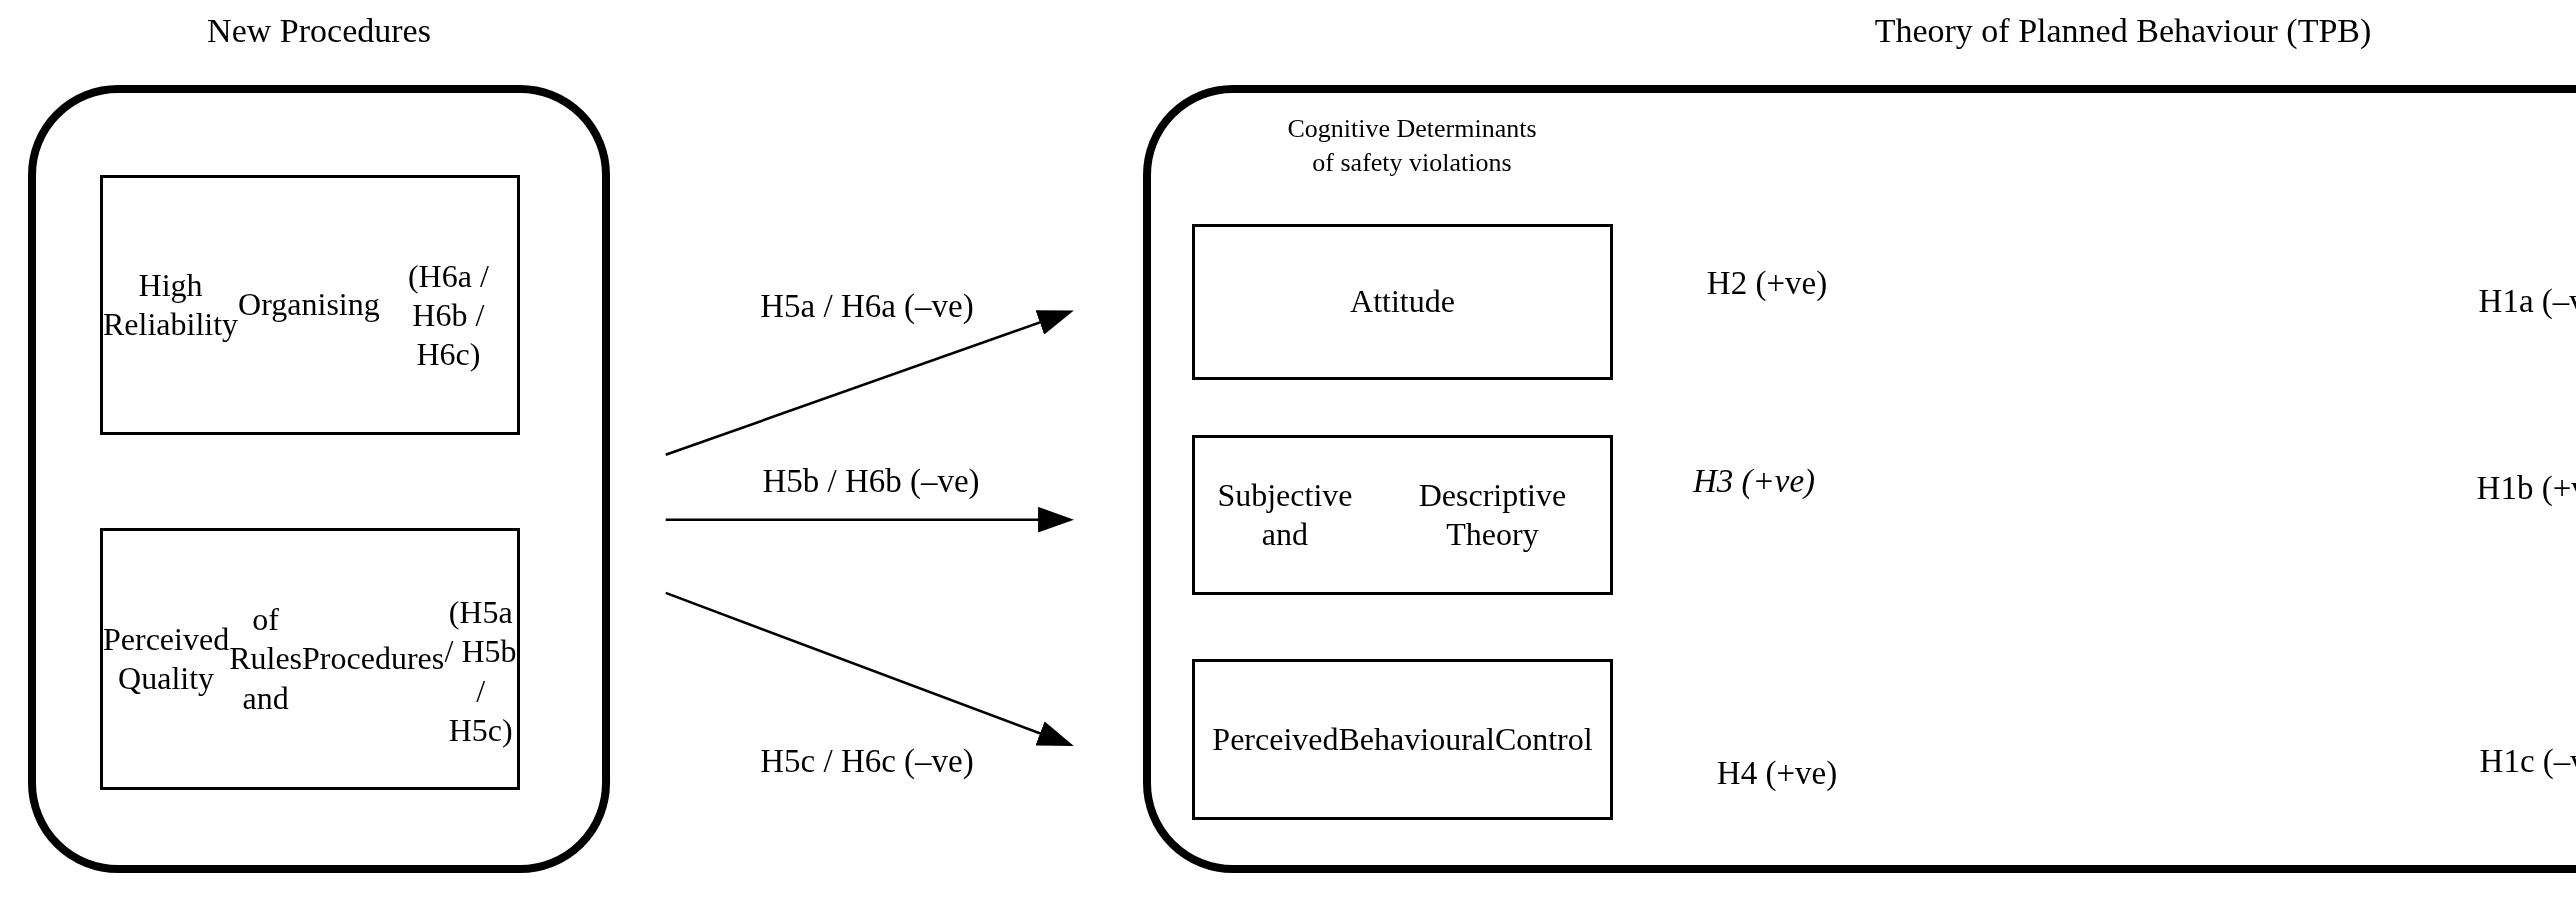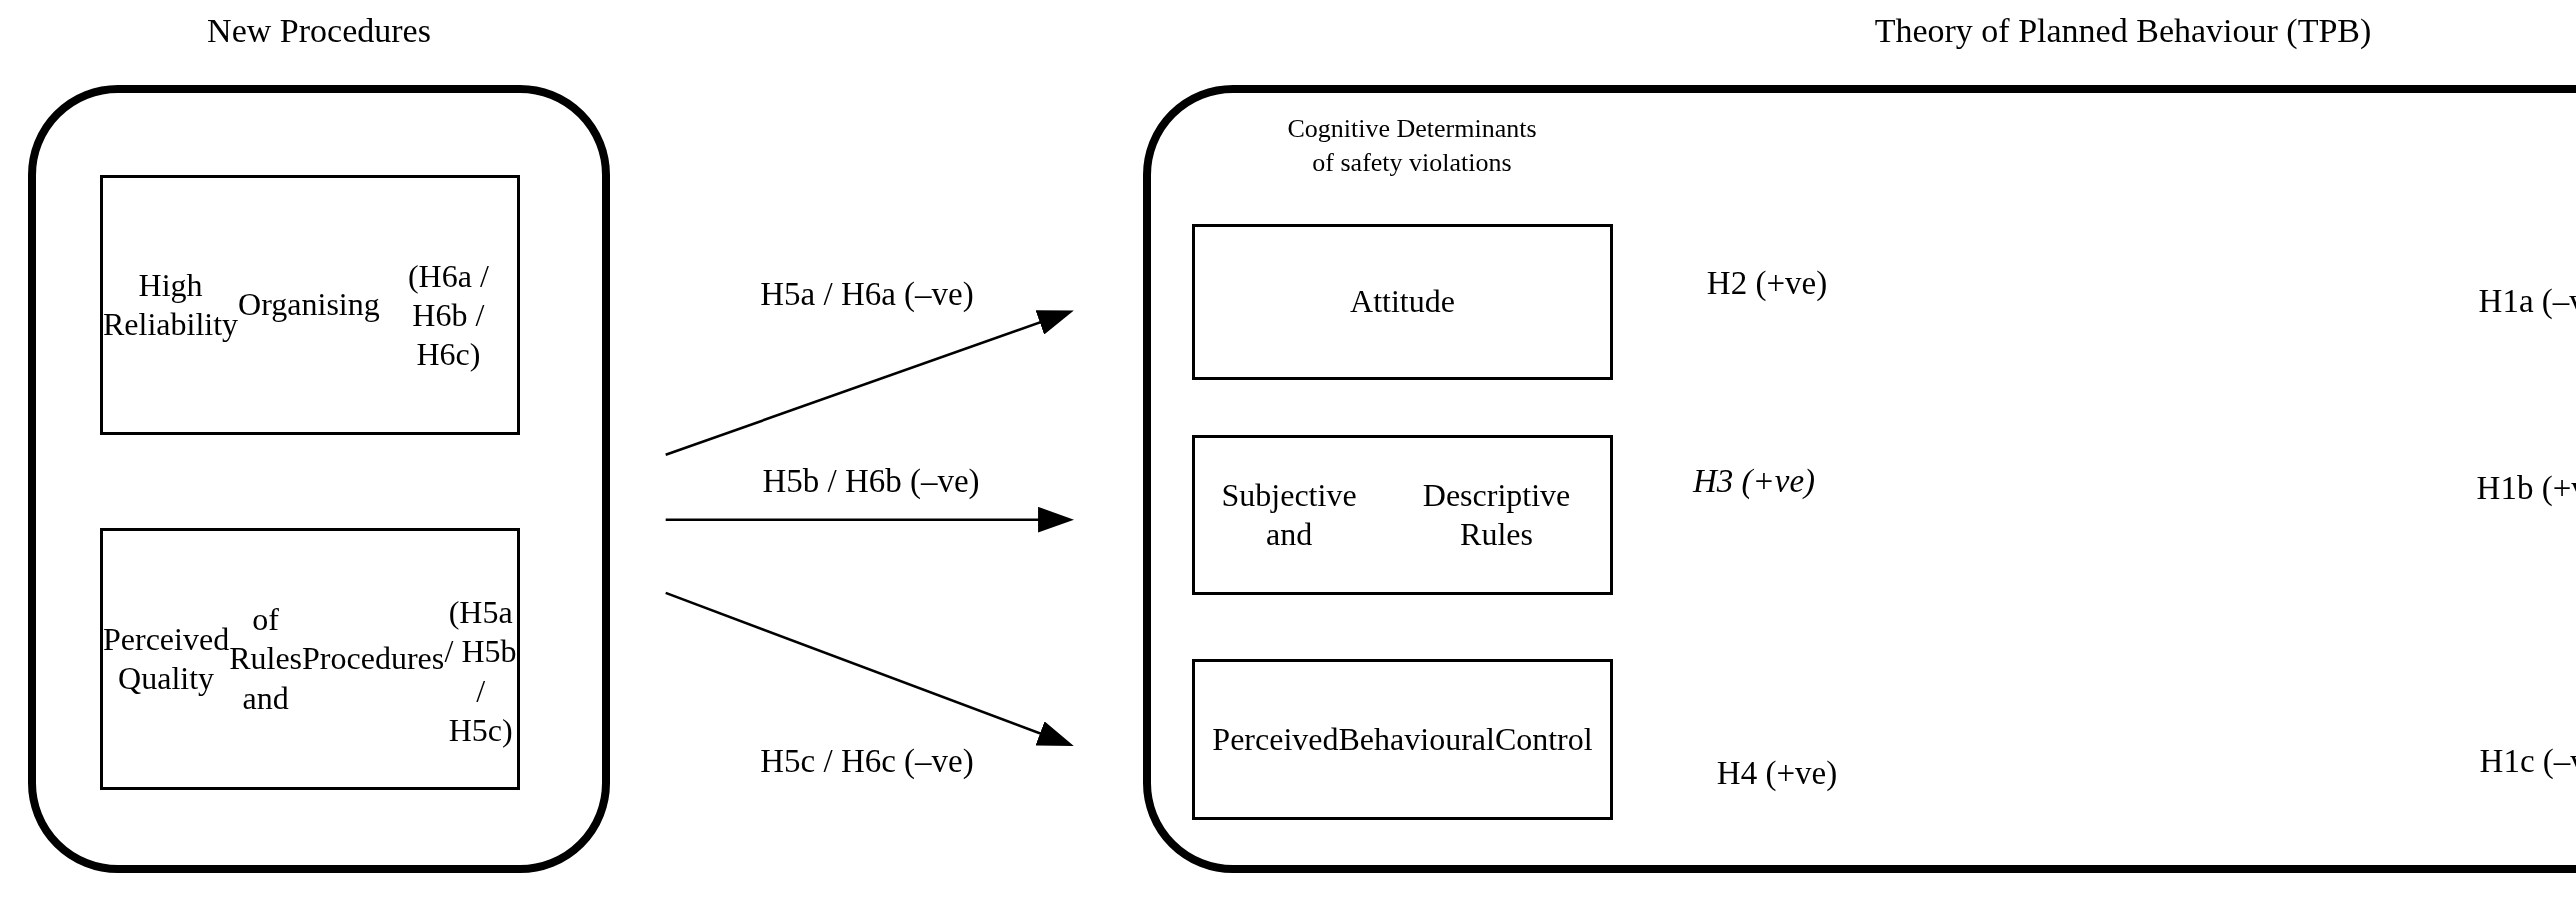--- a/index.html
+++ b/index.html
@@ -91,40 +91,40 @@
     <div class="tag">(H6a / H6b / H6c)</div>
   </div>
 
   <div class="node" style="left:100px; top:528px; width:420px; height:262px;">
     <div>Perceived Quality</div>
     <div>of Rules and</div>
     <div>Procedures</div>
     <div class="tag" style="margin-top:25px;">(H5a / H5b / H5c)</div>
   </div>
 
-  <div class="arrow-label" style="left:867px; top:294px;font-family:Liberation Serif, serif;">H5a / H6a (–ve)</div>
+  <div class="arrow-label" style="left:867px; top:306px;font-family:Liberation Serif, serif;">H5a / H6a (–ve)</div>
   <div class="arrow-label" style="left:871px; top:481px;">H5b / H6b (–ve)</div>
   <div class="arrow-label" style="left:867px; top:761px;">H5c / H6c (–ve)</div>
 
   <div class="group-title" style="left:1143px; top:12.4px; width:1960px;">Theory of Planned Behaviour (TPB)</div>
 
   <div class="panel" style="left:1143px; top:85px; width:1960px; height:788px;"></div>
 
   <div class="section-label" style="left:1180px; top:112px; width:464px;">
     <div>Cognitive Determinants</div>
     <div>of safety violations</div>
   </div>
 
   <div class="node" style="left:1192px; top:224px; width:421px; height:156px;">
     <div>Attitude</div>
   </div>
 
   <div class="node" style="left:1192px; top:435px; width:421px; height:160px;">
     <div>Subjective and</div>
-    <div>Descriptive Rules</div>
+    <div>Descriptive Theory</div>
   </div>
 
   <div class="node" style="left:1192px; top:659px; width:421px; height:161px;">
     <div>Perceived</div>
     <div>Behavioural</div>
     <div>Control</div>
   </div>
 
   <div class="arrow-label" style="left:1767px; top:283px;">H2 (+ve)</div>
   <div class="arrow-label" style="left:1754px; top:481px;font-style:italic;">H3 (+ve)</div>

